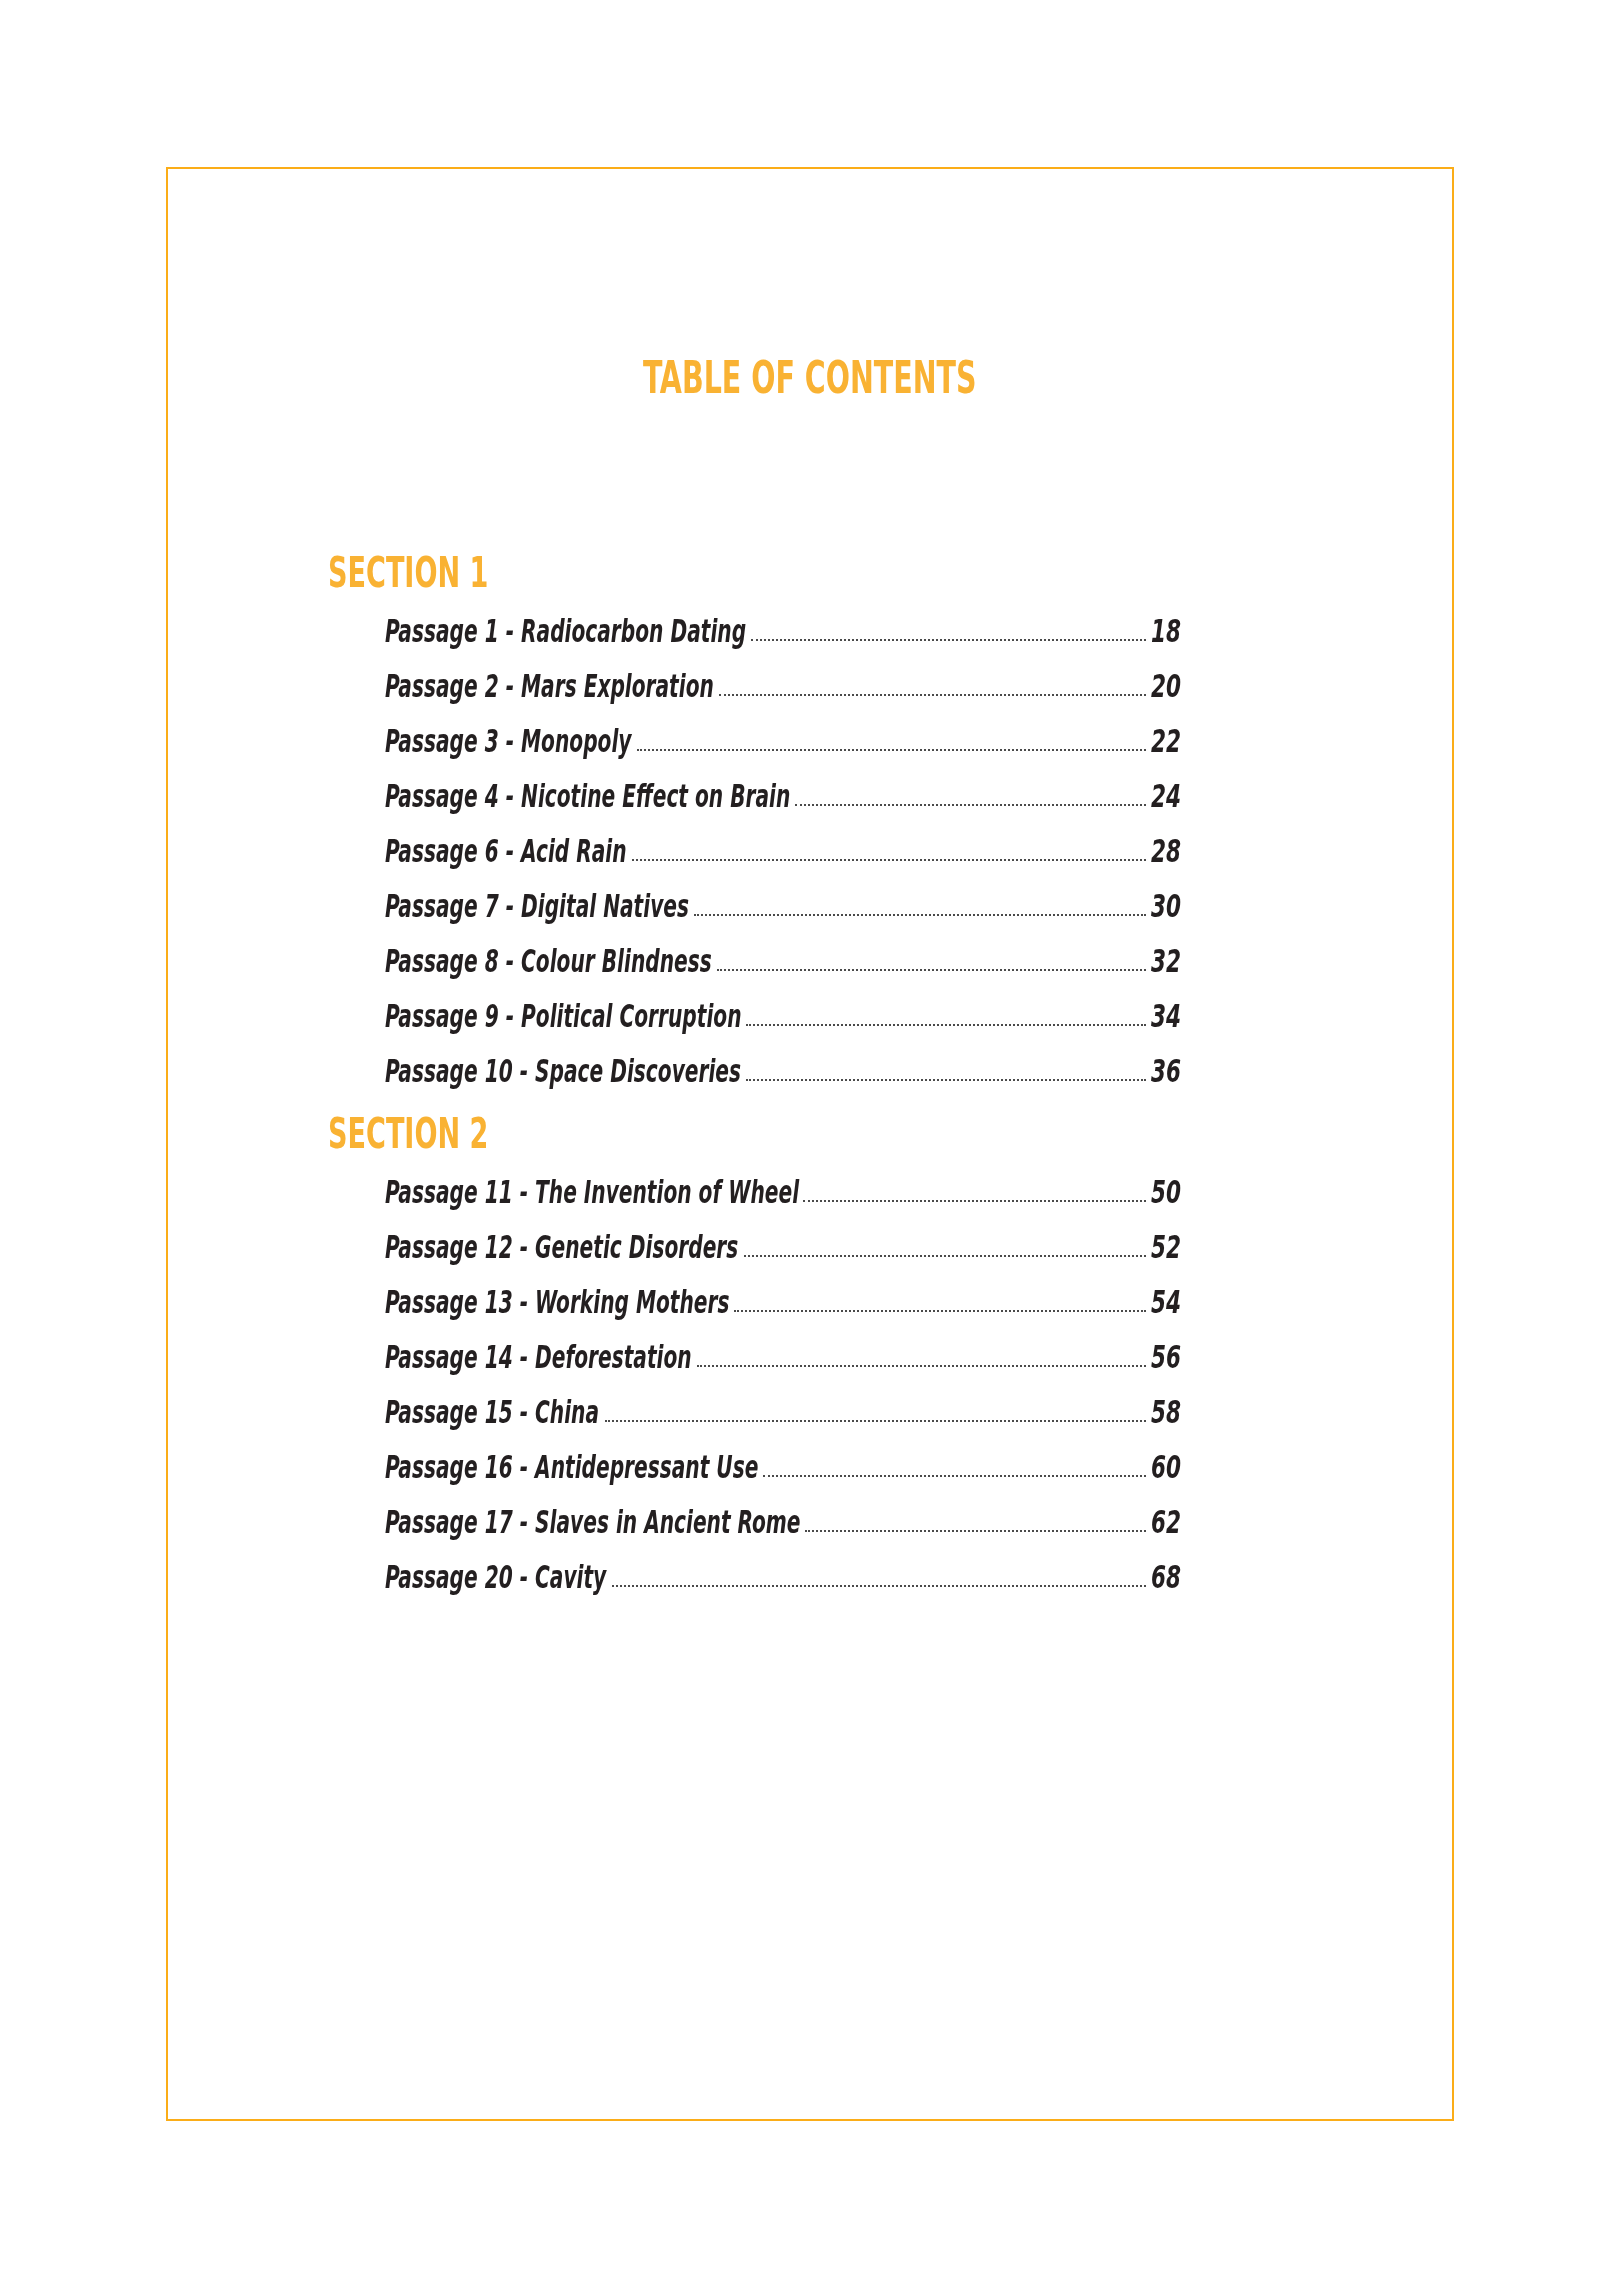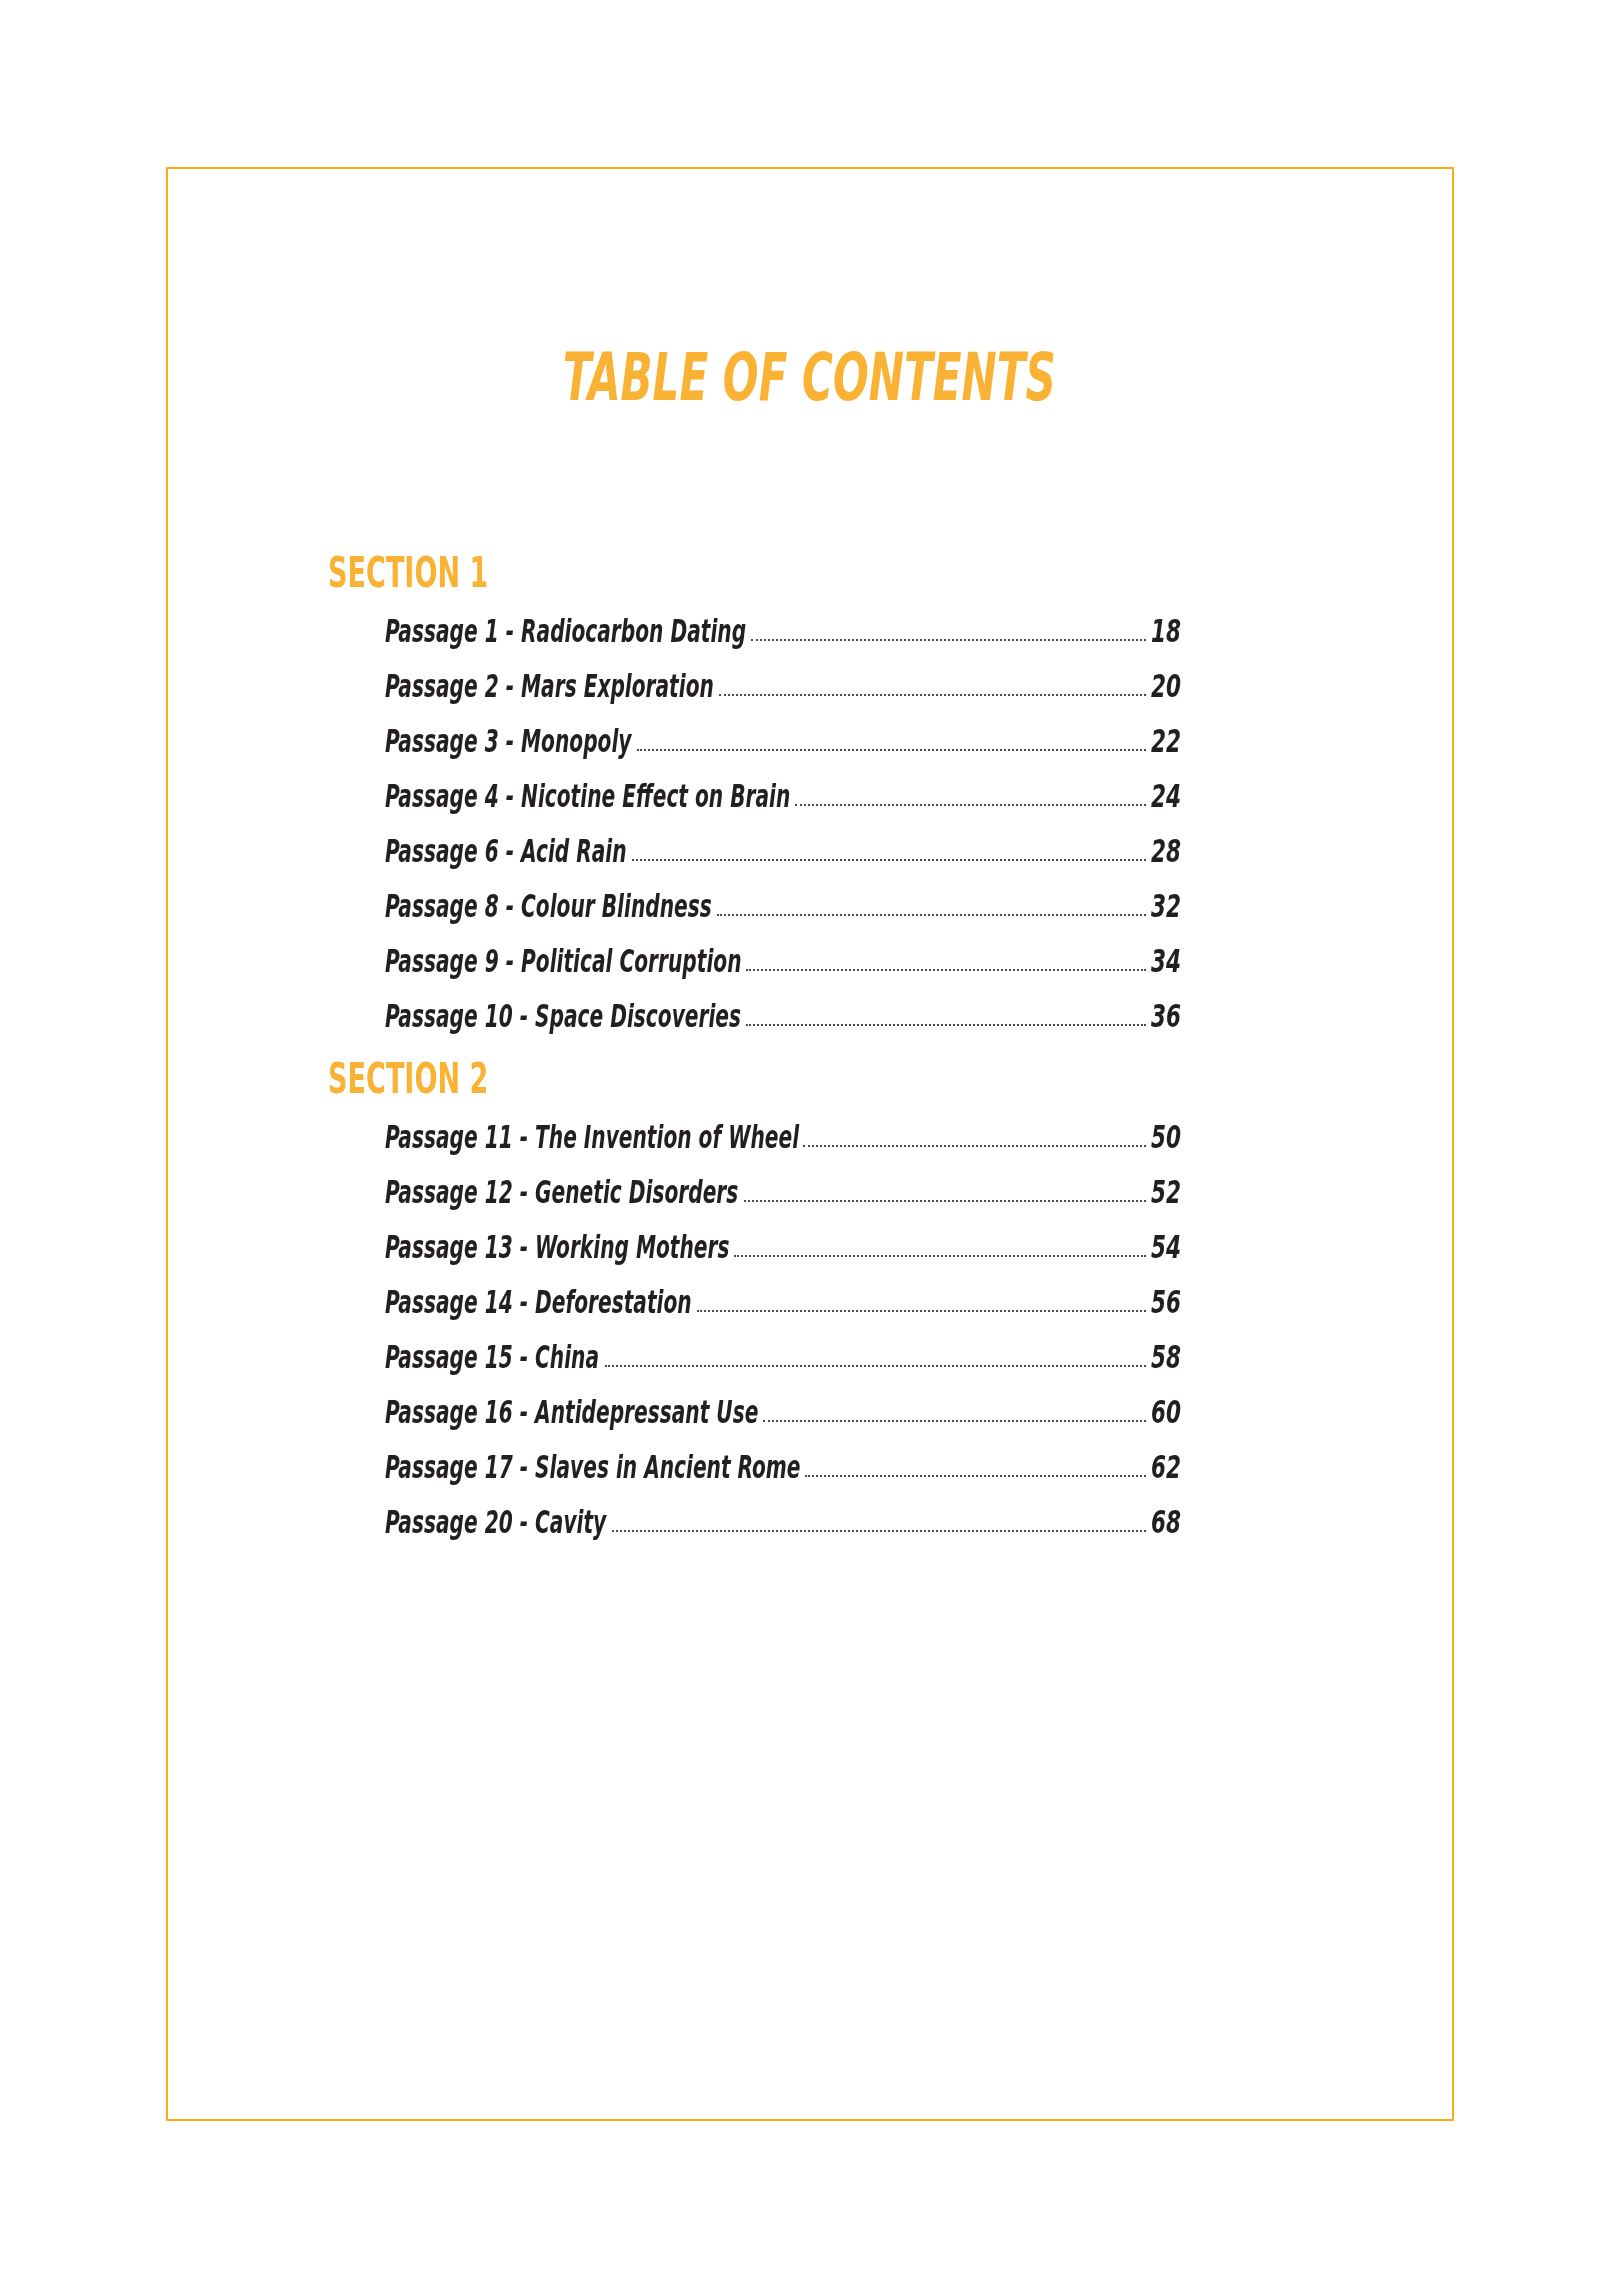--- a/index.html
+++ b/index.html
@@ -19,25 +19,24 @@
     position: absolute;
     left: 166px; top: 167px;
     width: 1288px; height: 1954px;
     border: 2.8px solid var(--border-color, #FBAD18);
   }
 
   .toc-title {
     position: absolute;
     top: 345px; left: 0; width: 100%;
     text-align: center;
-    font-size: 65px; line-height: 65px;
+    font-size: 44px; line-height: 65px;
     font-weight: 700;
     color: var(--accent, #F9B233);
     white-space: nowrap;
-    font-style: italic;
   }
 
   .sections {
     position: absolute;
     left: 328px; top: 551px;
     width: 853px;
   }
 
   .section + .section { margin-top: 20px; }
 
@@ -123,20 +122,25 @@
     <span class="entry-page cx cx-right" style="transform: scaleX(0.75); margin-left: -10.2px;">24</span>
   </div>
 
 
   <div class="entry-row">
     <span class="entry-label cx" style="transform: scaleX(0.7); margin-right: -105px;">Passage 6 - Acid Rain</span>
     <span class="dot-leader"></span>
     <span class="entry-page cx cx-right" style="transform: scaleX(0.75); margin-left: -10.2px;">28</span>
   </div>
 
+  <div class="entry-row">
+    <span class="entry-label cx" style="transform: scaleX(0.7); margin-right: -132px;">Passage 7 - Digital Natives</span>
+    <span class="dot-leader"></span>
+    <span class="entry-page cx cx-right" style="transform: scaleX(0.75); margin-left: -10.2px;">30</span>
+  </div>
 
   <div class="entry-row">
     <span class="entry-label cx" style="transform: scaleX(0.7); margin-right: -142px;">Passage 8 - Colour Blindness</span>
     <span class="dot-leader"></span>
     <span class="entry-page cx cx-right" style="transform: scaleX(0.75); margin-left: -10.2px;">32</span>
   </div>
 
   <div class="entry-row">
     <span class="entry-label cx" style="transform: scaleX(0.7); margin-right: -155px;">Passage 9 - Political Corruption</span>
     <span class="dot-leader"></span>

